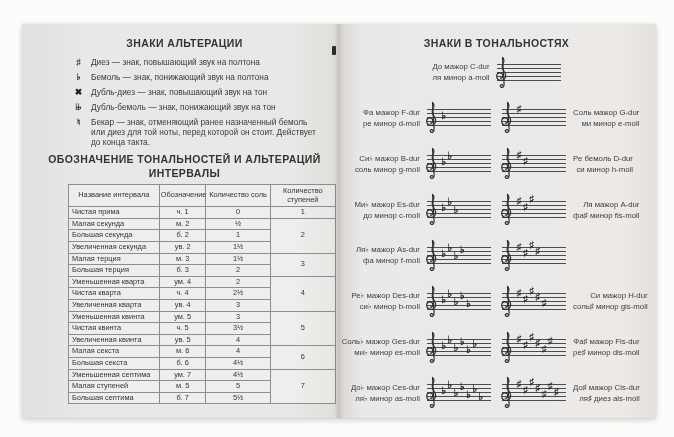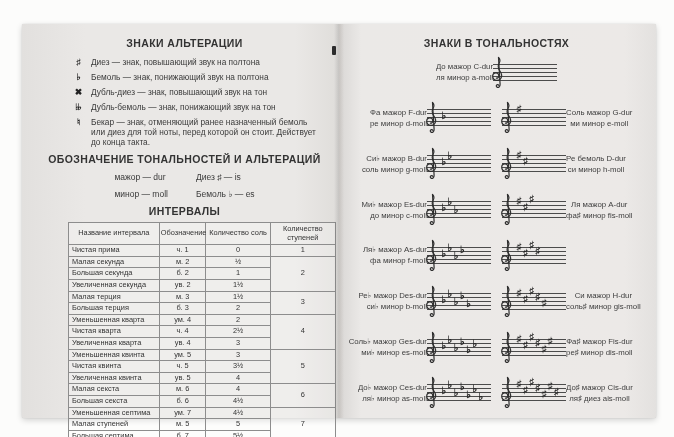--- a/index.html
+++ b/index.html
@@ -48,27 +48,27 @@
   table.intervals th { text-align:center; padding:2px 1px; }
   td.c-name { text-align:left; }
   td.c-mid, td.c-steps { text-align:center; }
   col.w-name{width:34%;} col.w-abbr{width:17.5%;} col.w-tones{width:24%;} col.w-steps{width:24.5%;}
 
   
   .page-right .inner { padding:13px 14px 8px 12px; height:100%; display:flex; flex-direction:column; }
   .ks-grid { flex:1; display:flex; flex-direction:column; justify-content:space-between; padding:12px 2px 6px 2px; }
   .ks-row { display:flex; justify-content:space-between; align-items:center; padding:0 4px; }
   .ks-row.center { justify-content:center; }
-  .ks-cell { display:flex; align-items:center; gap:0; width:48%; }
+  .ks-cell { display:flex; align-items:center; gap:7px; width:48%; }
   .ks-row.center .ks-cell { width:auto; }
   .ks-cell.label-left  { justify-content:flex-end; }
   .ks-cell.label-right { justify-content:flex-start; }
   .ks-label { font-size:7.8px; line-height:11px; color:#3d3d3d; white-space:nowrap; }
   .ks-cell.label-left  .ks-label { text-align:right; }
-  .ks-cell.label-right .ks-label { text-align:center; }
+  .ks-cell.label-right .ks-label { text-align:right; }
 
   .staff { position:relative; width:64px; height:17px; flex:0 0 64px; }
   .staff-line { position:absolute; left:0; width:100%; height:1px; background:#4c4c4c; }
   .clef { position:absolute; left:-1px; top:-8px; width:13px; height:34px; }
   .acc { position:absolute; font-size:10px; line-height:11px; color:#222; font-weight:bold; }
 </style>
 </head>
 <body>
 
 <div class="photo">
@@ -94,30 +94,20 @@
               <span class="alt-sym">♭♭</span>
               <span class="alt-text">Дубль-бемоль — знак, понижающий звук на тон</span>
             </div>
             <div class="alt-item">
               <span class="alt-sym">♮</span>
               <span class="alt-text">Бекар — знак, отменяющий ранее назначенный бемоль или диез для той ноты, перед которой он стоит. Действует до конца такта.</span>
             </div>
           </div>
 
         <div class="h-title ton-title">ОБОЗНАЧЕНИЕ ТОНАЛЬНОСТЕЙ И АЛЬТЕРАЦИЙ</div>
-        <div class="ton-block">
-          <div class="ton-col">
-              <div class="ton-line">мажор — dur</div>
-              <div class="ton-line">минор — moll</div>
-            </div>
-          <div class="ton-col">
-              <div class="ton-line">Диез ♯ — is</div>
-              <div class="ton-line">Бемоль ♭ — es</div>
-            </div>
-        </div>
 
         <div class="h-title int-title">ИНТЕРВАЛЫ</div>
         <table class="intervals">
           <colgroup>
             <col class="w-name">
               <col class="w-abbr">
               <col class="w-tones">
               <col class="w-steps">
           </colgroup>
           <thead>

